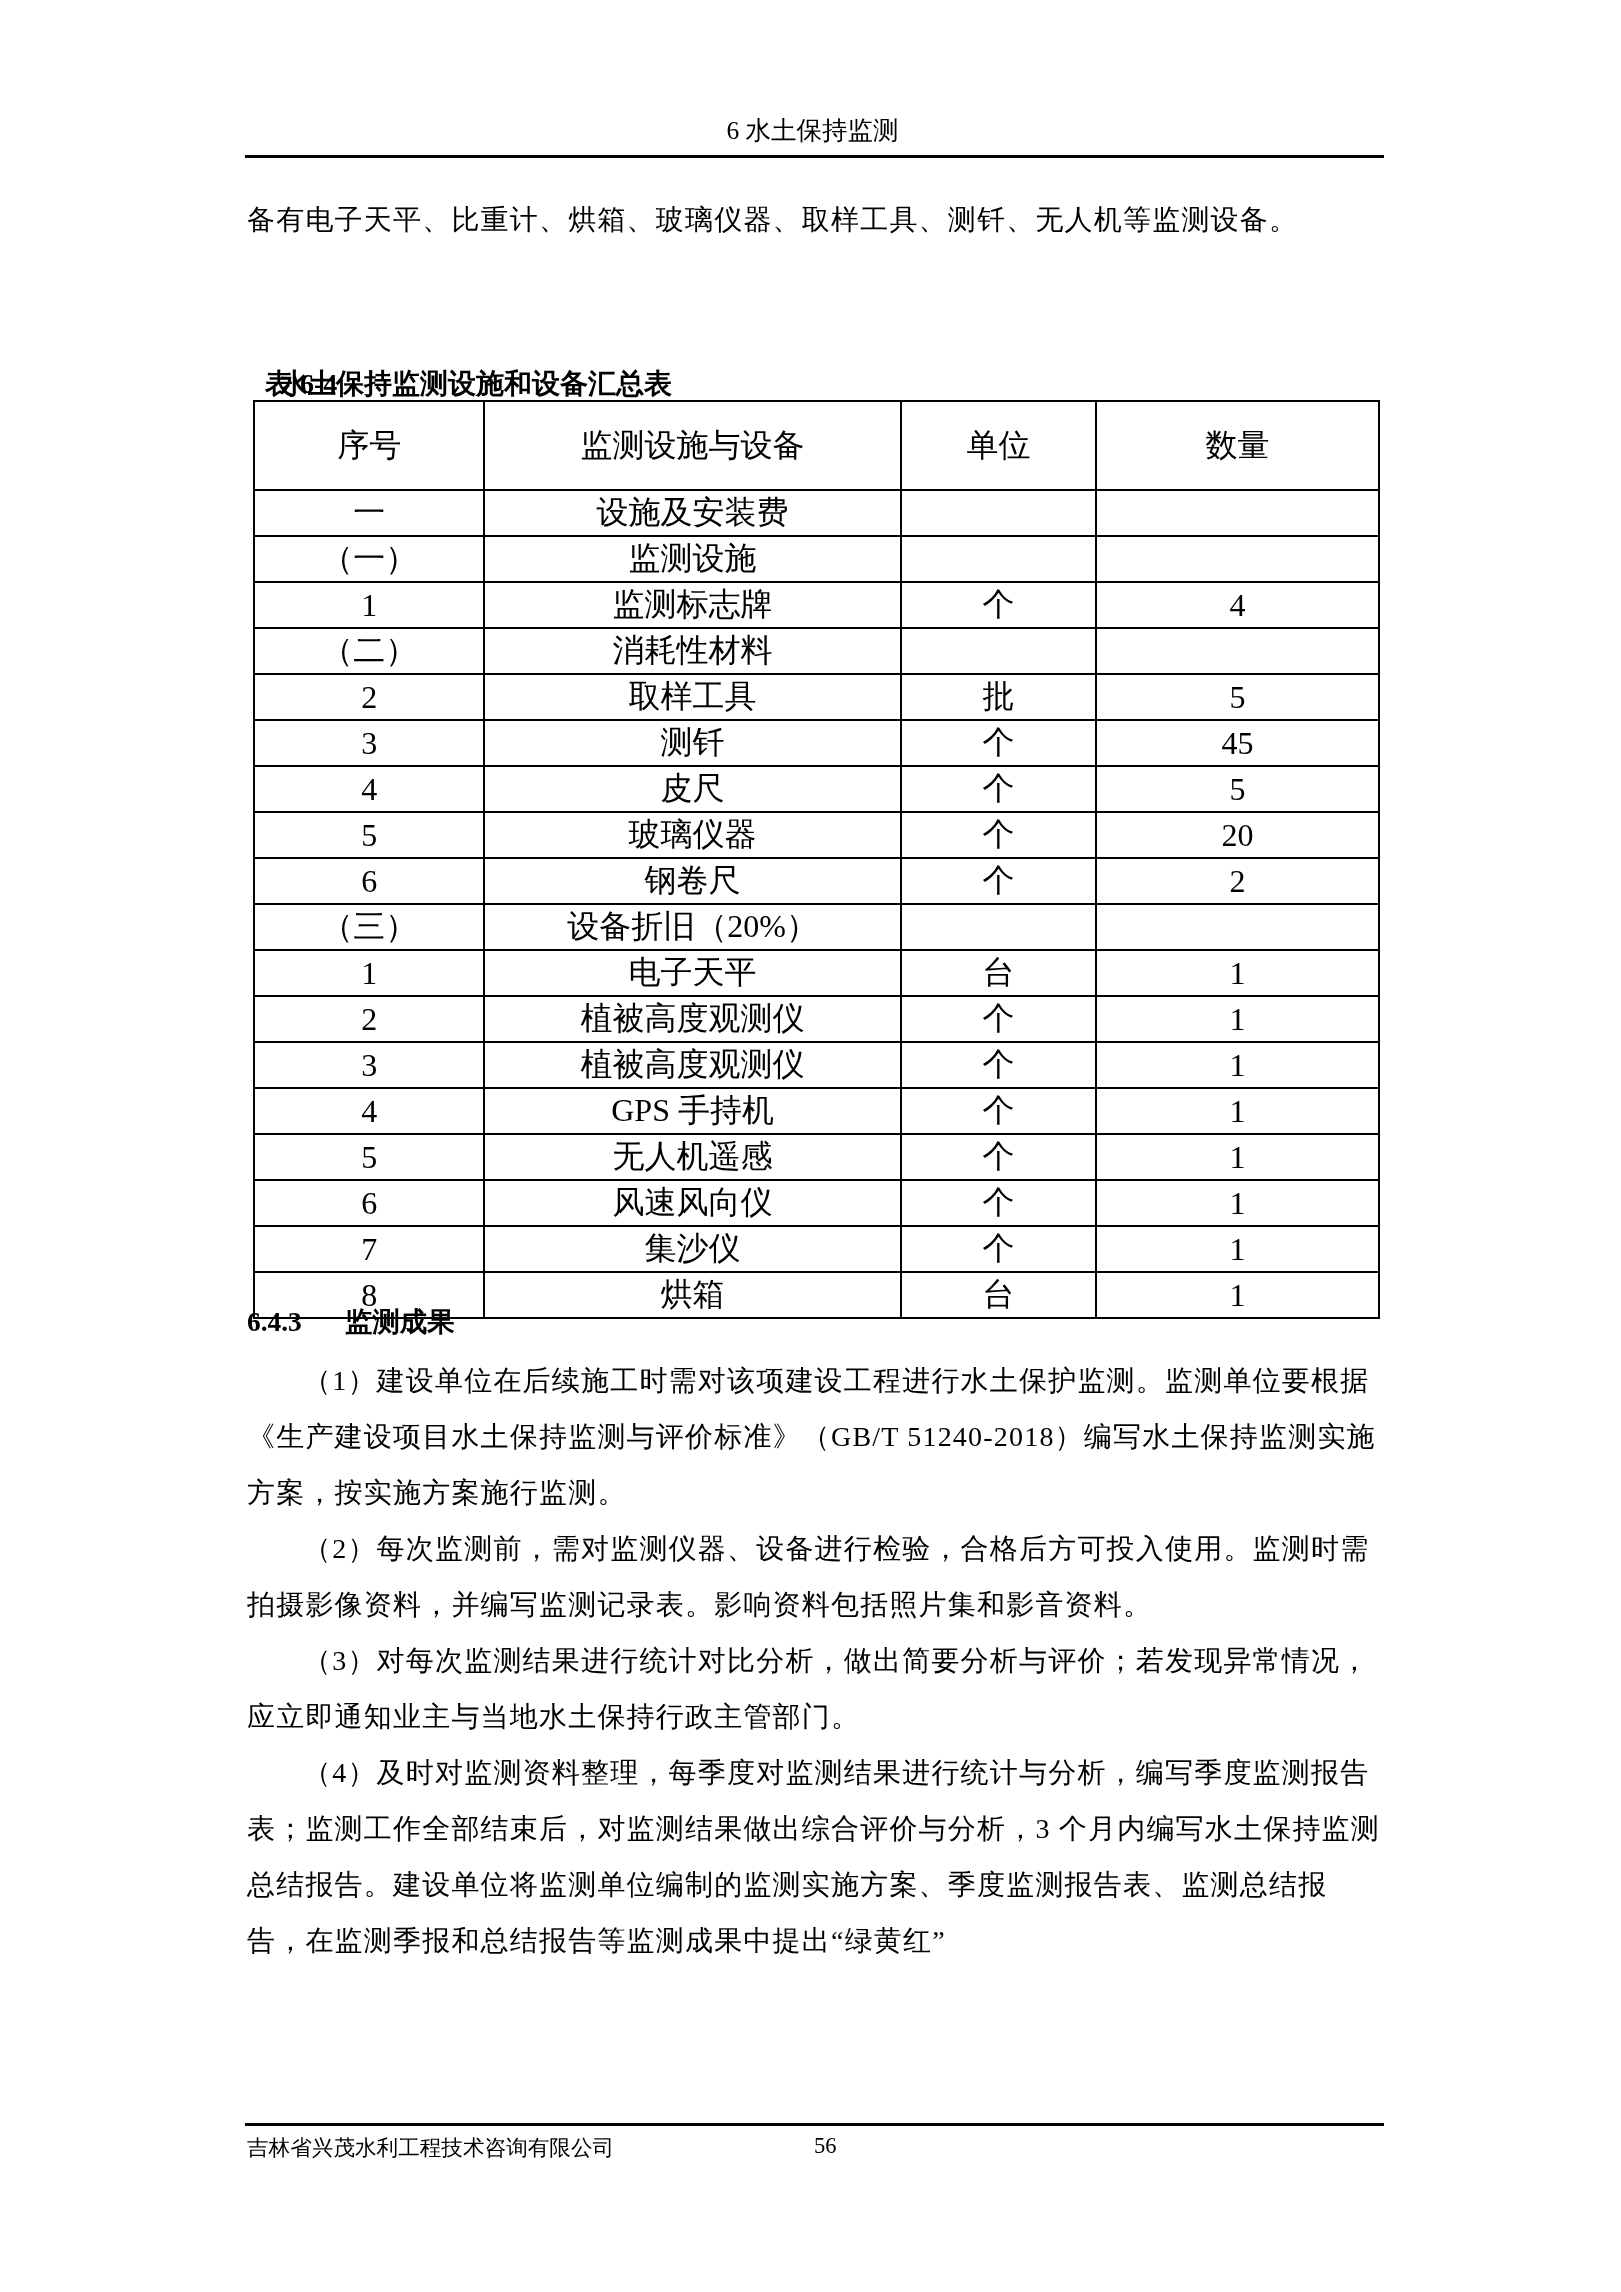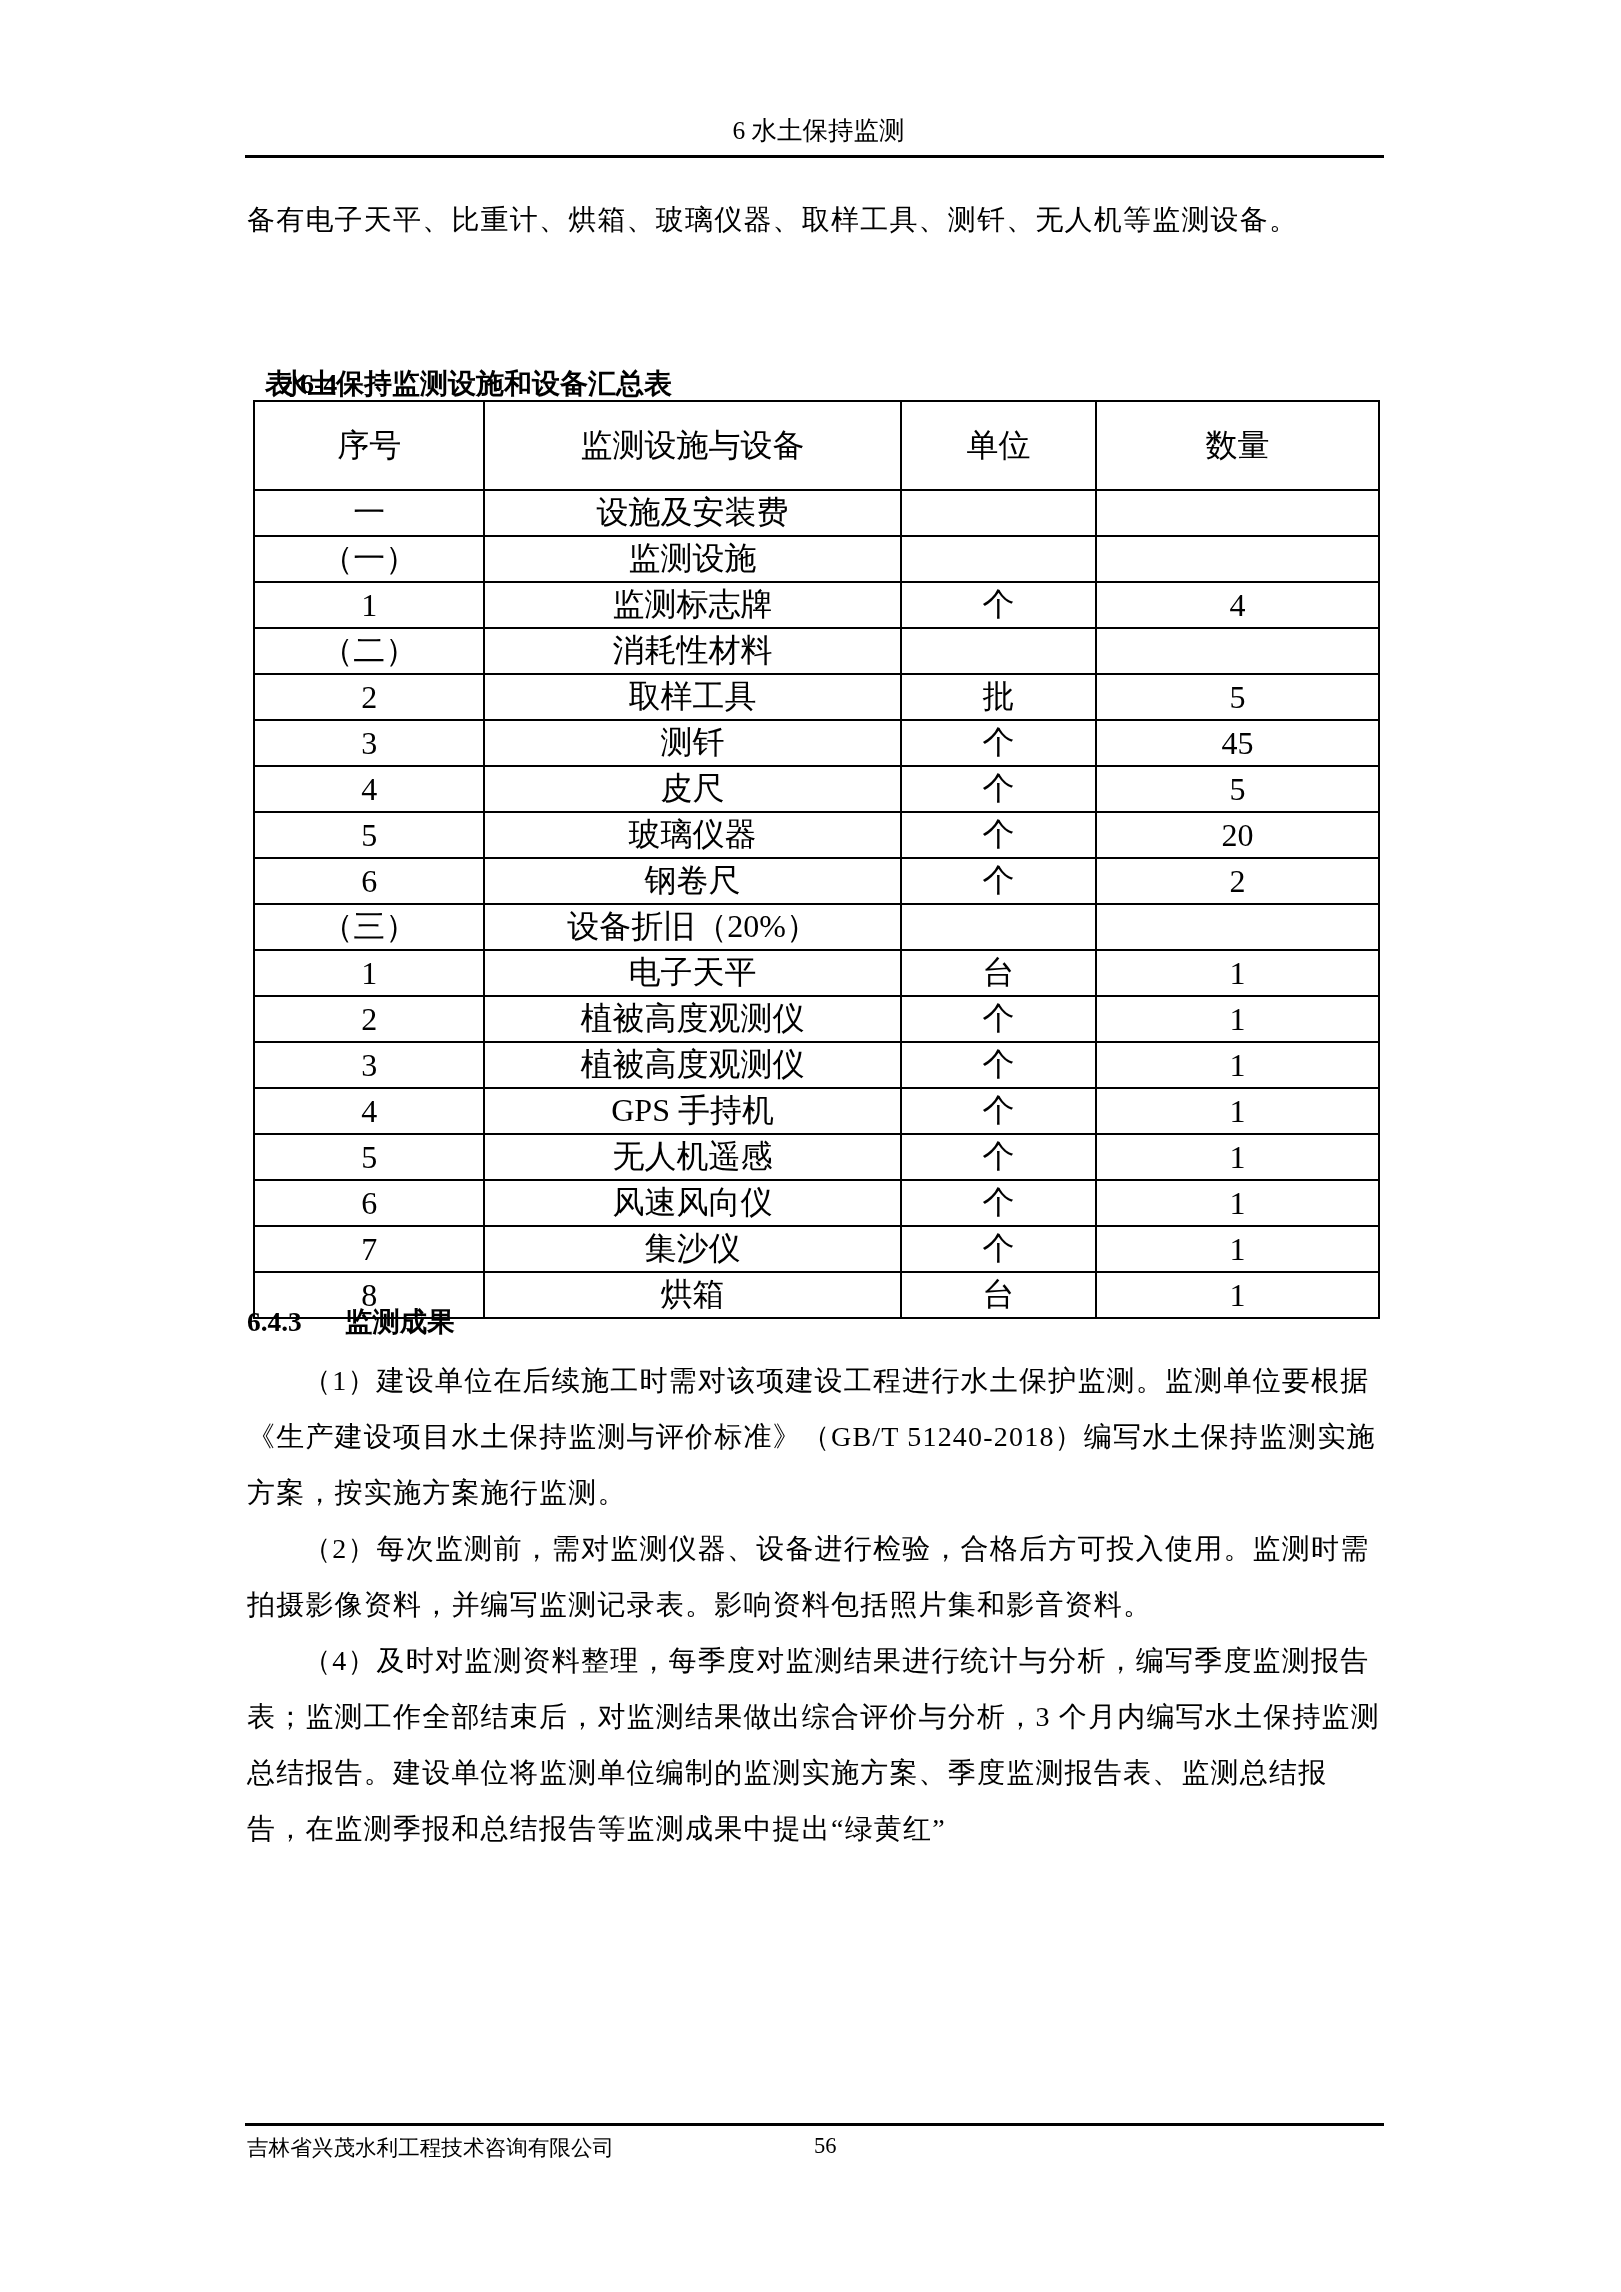--- a/index.html
+++ b/index.html
@@ -1,18 +1,18 @@
 <!DOCTYPE html>
 <html><head>
 <meta charset="utf-8">
 <style>
   html,body{margin:0;padding:0;background:#fff;}
   body{width:1621px;height:2293px;position:relative;overflow:hidden;color:#000;
        font-family:"Liberation Serif","DejaVu Serif",serif;}
-  .page-header{position:absolute;left:253px;top:116px;width:1131px;text-align:center;font-size:25.5px;line-height:29px;}
+  .page-header{position:absolute;left:247px;top:116px;width:1131px;text-align:center;font-size:25.5px;line-height:29px;}
   .header-rule{position:absolute;left:245px;top:155px;width:1139px;height:2.9px;background:#000;}
   .para{position:absolute;left:247px;width:1137px;font-size:28px;line-height:56px;letter-spacing:1.2px;}
   .para p{margin:0;}
   .indent{text-indent:56px;}
   .caption{position:absolute;top:365px;left:265px;width:1117px;height:39px;font-weight:bold;font-size:28px;}
   .caption .num{position:absolute;left:0;top:0;}
   .caption .title{position:absolute;left:15px;width:100%;top:0;}
   table.equip{position:absolute;left:253px;top:400px;width:1127px;border-collapse:collapse;font-size:32px;}
   table.equip td,table.equip th{border:2px solid #000;text-align:center;font-weight:normal;padding:0;}
   table.equip th{height:87px;}
@@ -160,19 +160,20 @@
     </tbody>
 </table>
 
 <div class="section-title">
   <span class="sn">6.4.3</span><span>监测成果</span>
 </div>
 
 <div class="para" style="top:1353px;">
   <p class="indent">（1）建设单位在后续施工时需对该项建设工程进行水土保护监测。监测单位要根据《生产建设项目水土保持监测与评价标准》（GB/T 51240-2018）编写水土保持监测实施方案，按实施方案施行监测。</p>
   <p class="indent">（2）每次监测前，需对监测仪器、设备进行检验，合格后方可投入使用。监测时需拍摄影像资料，并编写监测记录表。影响资料包括照片集和影音资料。</p>
+  <p class="indent">（3）对每次监测结果进行统计对比分析，做出简要分析与评价；若发现异常情况，应立即通知业主与当地水土保持行政主管部门。</p>
   <p class="indent">（4）及时对监测资料整理，每季度对监测结果进行统计与分析，编写季度监测报告表；监测工作全部结束后，对监测结果做出综合评价与分析，3 个月内编写水土保持监测总结报告。建设单位将监测单位编制的监测实施方案、季度监测报告表、监测总结报告，在监测季报和总结报告等监测成果中提出“绿黄红”</p>
 </div>
 
 <div class="footer-rule"></div>
 <div class="footer-company">吉林省兴茂水利工程技术咨询有限公司</div>
 <div class="footer-page">56</div>
 
 
 </body></html>

